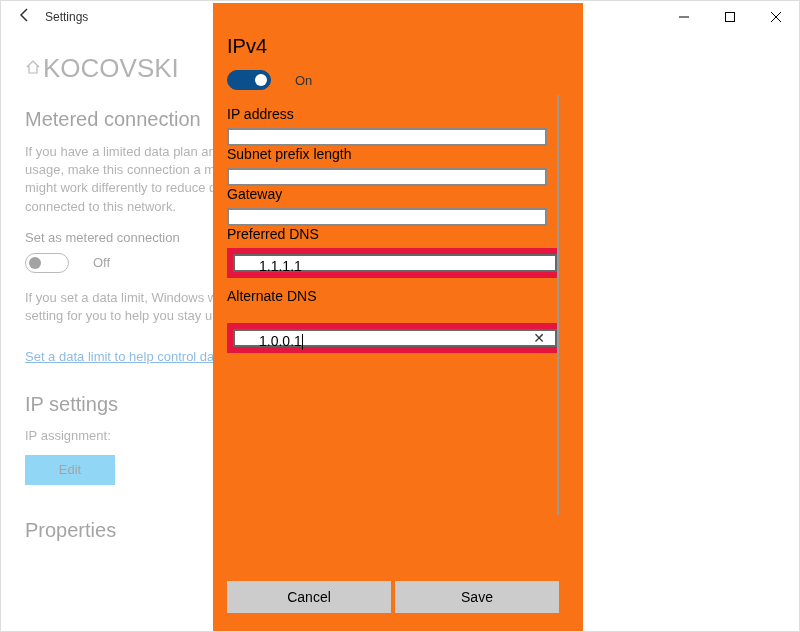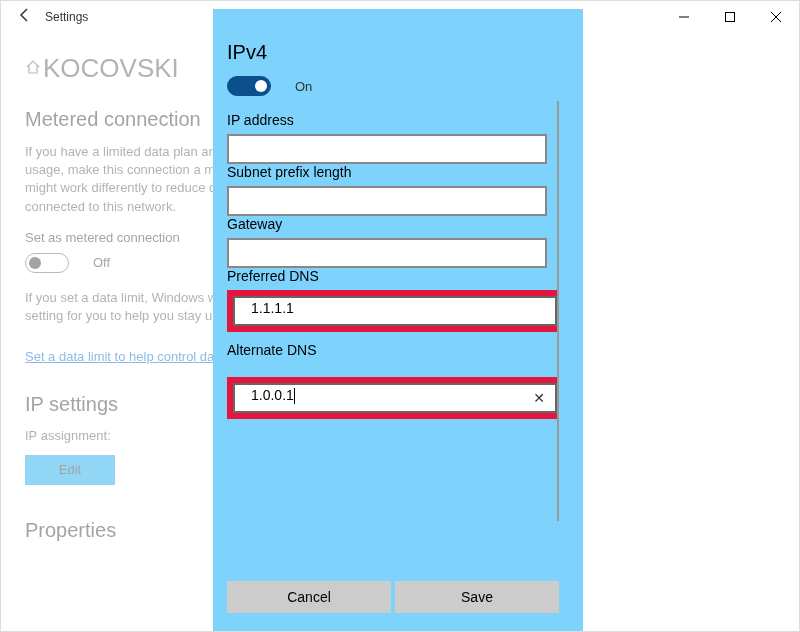--- a/index.html
+++ b/index.html
@@ -65,44 +65,44 @@
       margin-top: 8px;
     }
     
     .scrim {
       position: absolute; inset: 32px 0 0 0;
       background: rgba(255,255,255,0.55);
     }
     
     .modal {
       position: absolute;
-      top: 8px;
+      top: 2px;
       left: 212px;
       width: 370px;
       bottom: 0;
-      background: #7dd3fc;
+      background: #f97316;
       padding: 32px 24px 0 14px;
       display: flex; flex-direction: column;
     }
     .modal-scroll {
       flex: 1 1 auto;
       overflow: hidden;
       position: relative;
       padding-right: 10px;
     }
     .modal-scroll-track {
       position: absolute; top: 60px; right: 0; width: 2px; height: 420px; background: #999;
     }
     .modal h2 { font-size: 20px; font-weight: 400; margin-bottom: 12px; }
     .field { margin-bottom: 0; }
     .field-label { font-size: 14px; color: #000; margin-bottom: 6px; display: block; }
     .field-input {
-      width: 320px; height: 30px;
+      width: 320px; height: 18px;
       border: 2px solid #888;
-      padding: 2px 16px;
+      padding: 2px 24px;
       font-size: 14px;
       background: #fff;
       position: relative;
     }
     .field-input.focused { border-color: #0067c0; }
     .highlight-box {
       position: relative;
       padding: 6px;
       background: #e5163d;
       width: 336px;

